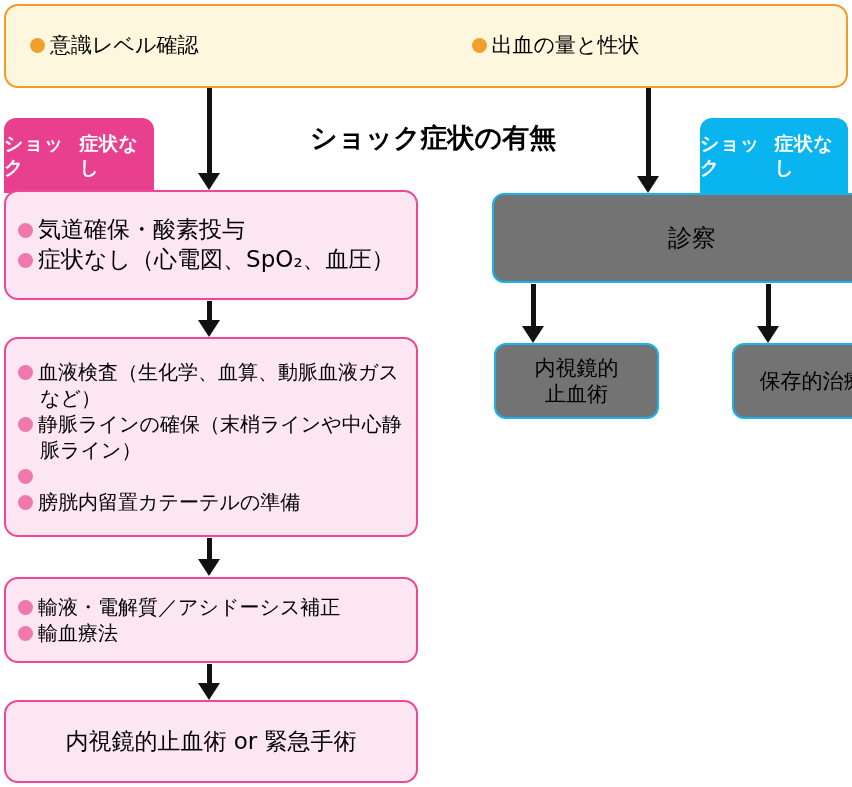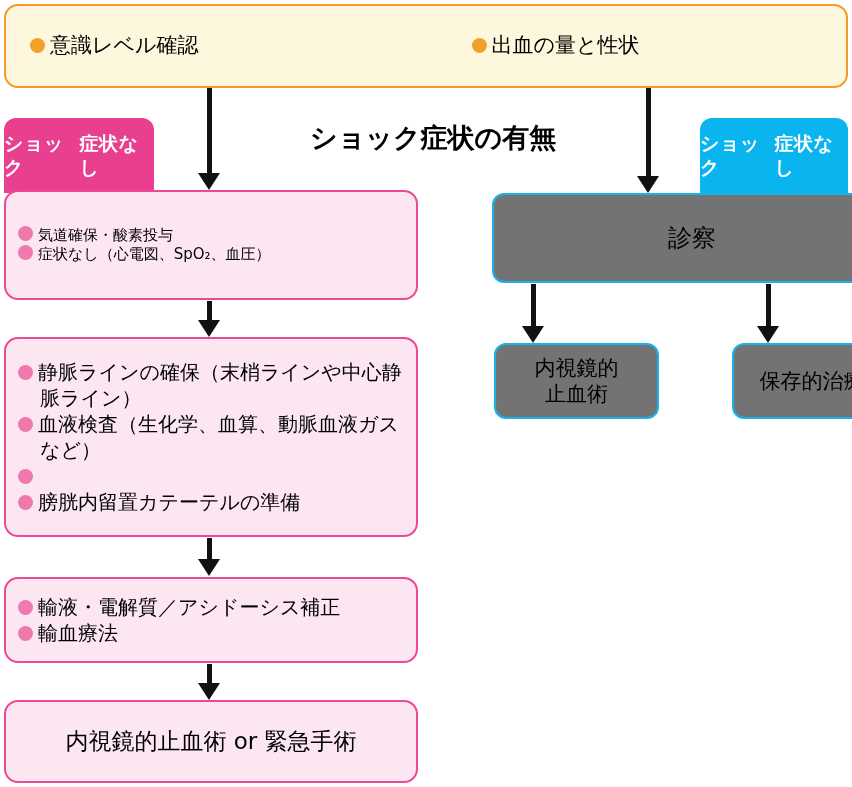--- a/index.html
+++ b/index.html
@@ -180,35 +180,35 @@
     <div class="shaft" style="height:88px;"></div>
     <div class="head"></div>
   </div>
 
   <div class="tab tab-pink" style="left:4px; top:118px; width:150px; height:75px; font-size:19px;">
     <span>ショック</span>
     <span>症状なし</span>
   </div>
 
   <div class="box box-pink" style="left:4px; top:190px; width:414px; height:110px;">
-    <div class="content" style="font-size:15px;">
+    <div class="content" style="font-size:23px;">
       <span class="li"><span class="dot dot-pink"></span><span>気道確保・酸素投与</span></span>
       <span class="li"><span class="dot dot-pink"></span><span>症状なし（心電図、SpO₂、血圧）</span></span>
     </div>
   </div>
 
   <div class="arrow" style="left:209px; top:301px; height:36px;">
     <div class="shaft" style="height:21px;"></div>
     <div class="head"></div>
   </div>
 
   <div class="box box-pink" style="left:4px; top:337px; width:414px; height:200px;">
     <div class="content" style="font-size:20px;">
+      <span class="li"><span class="dot dot-pink"></span><span>血液検査（生化学、血算、動脈血液ガスなど）</span></span>
       <span class="li"><span class="dot dot-pink"></span><span>静脈ラインの確保（末梢ラインや中心静脈ライン）</span></span>
-      <span class="li"><span class="dot dot-pink"></span><span>血液検査（生化学、血算、動脈血液ガスなど）</span></span>
       <span class="li"><span class="dot dot-pink"></span></span>
       <span class="li"><span class="dot dot-pink"></span><span>膀胱内留置カテーテルの準備</span></span>
     </div>
   </div>
 
   <div class="arrow" style="left:209px; top:538px; height:38px;">
     <div class="shaft" style="height:23px;"></div>
     <div class="head"></div>
   </div>
 

